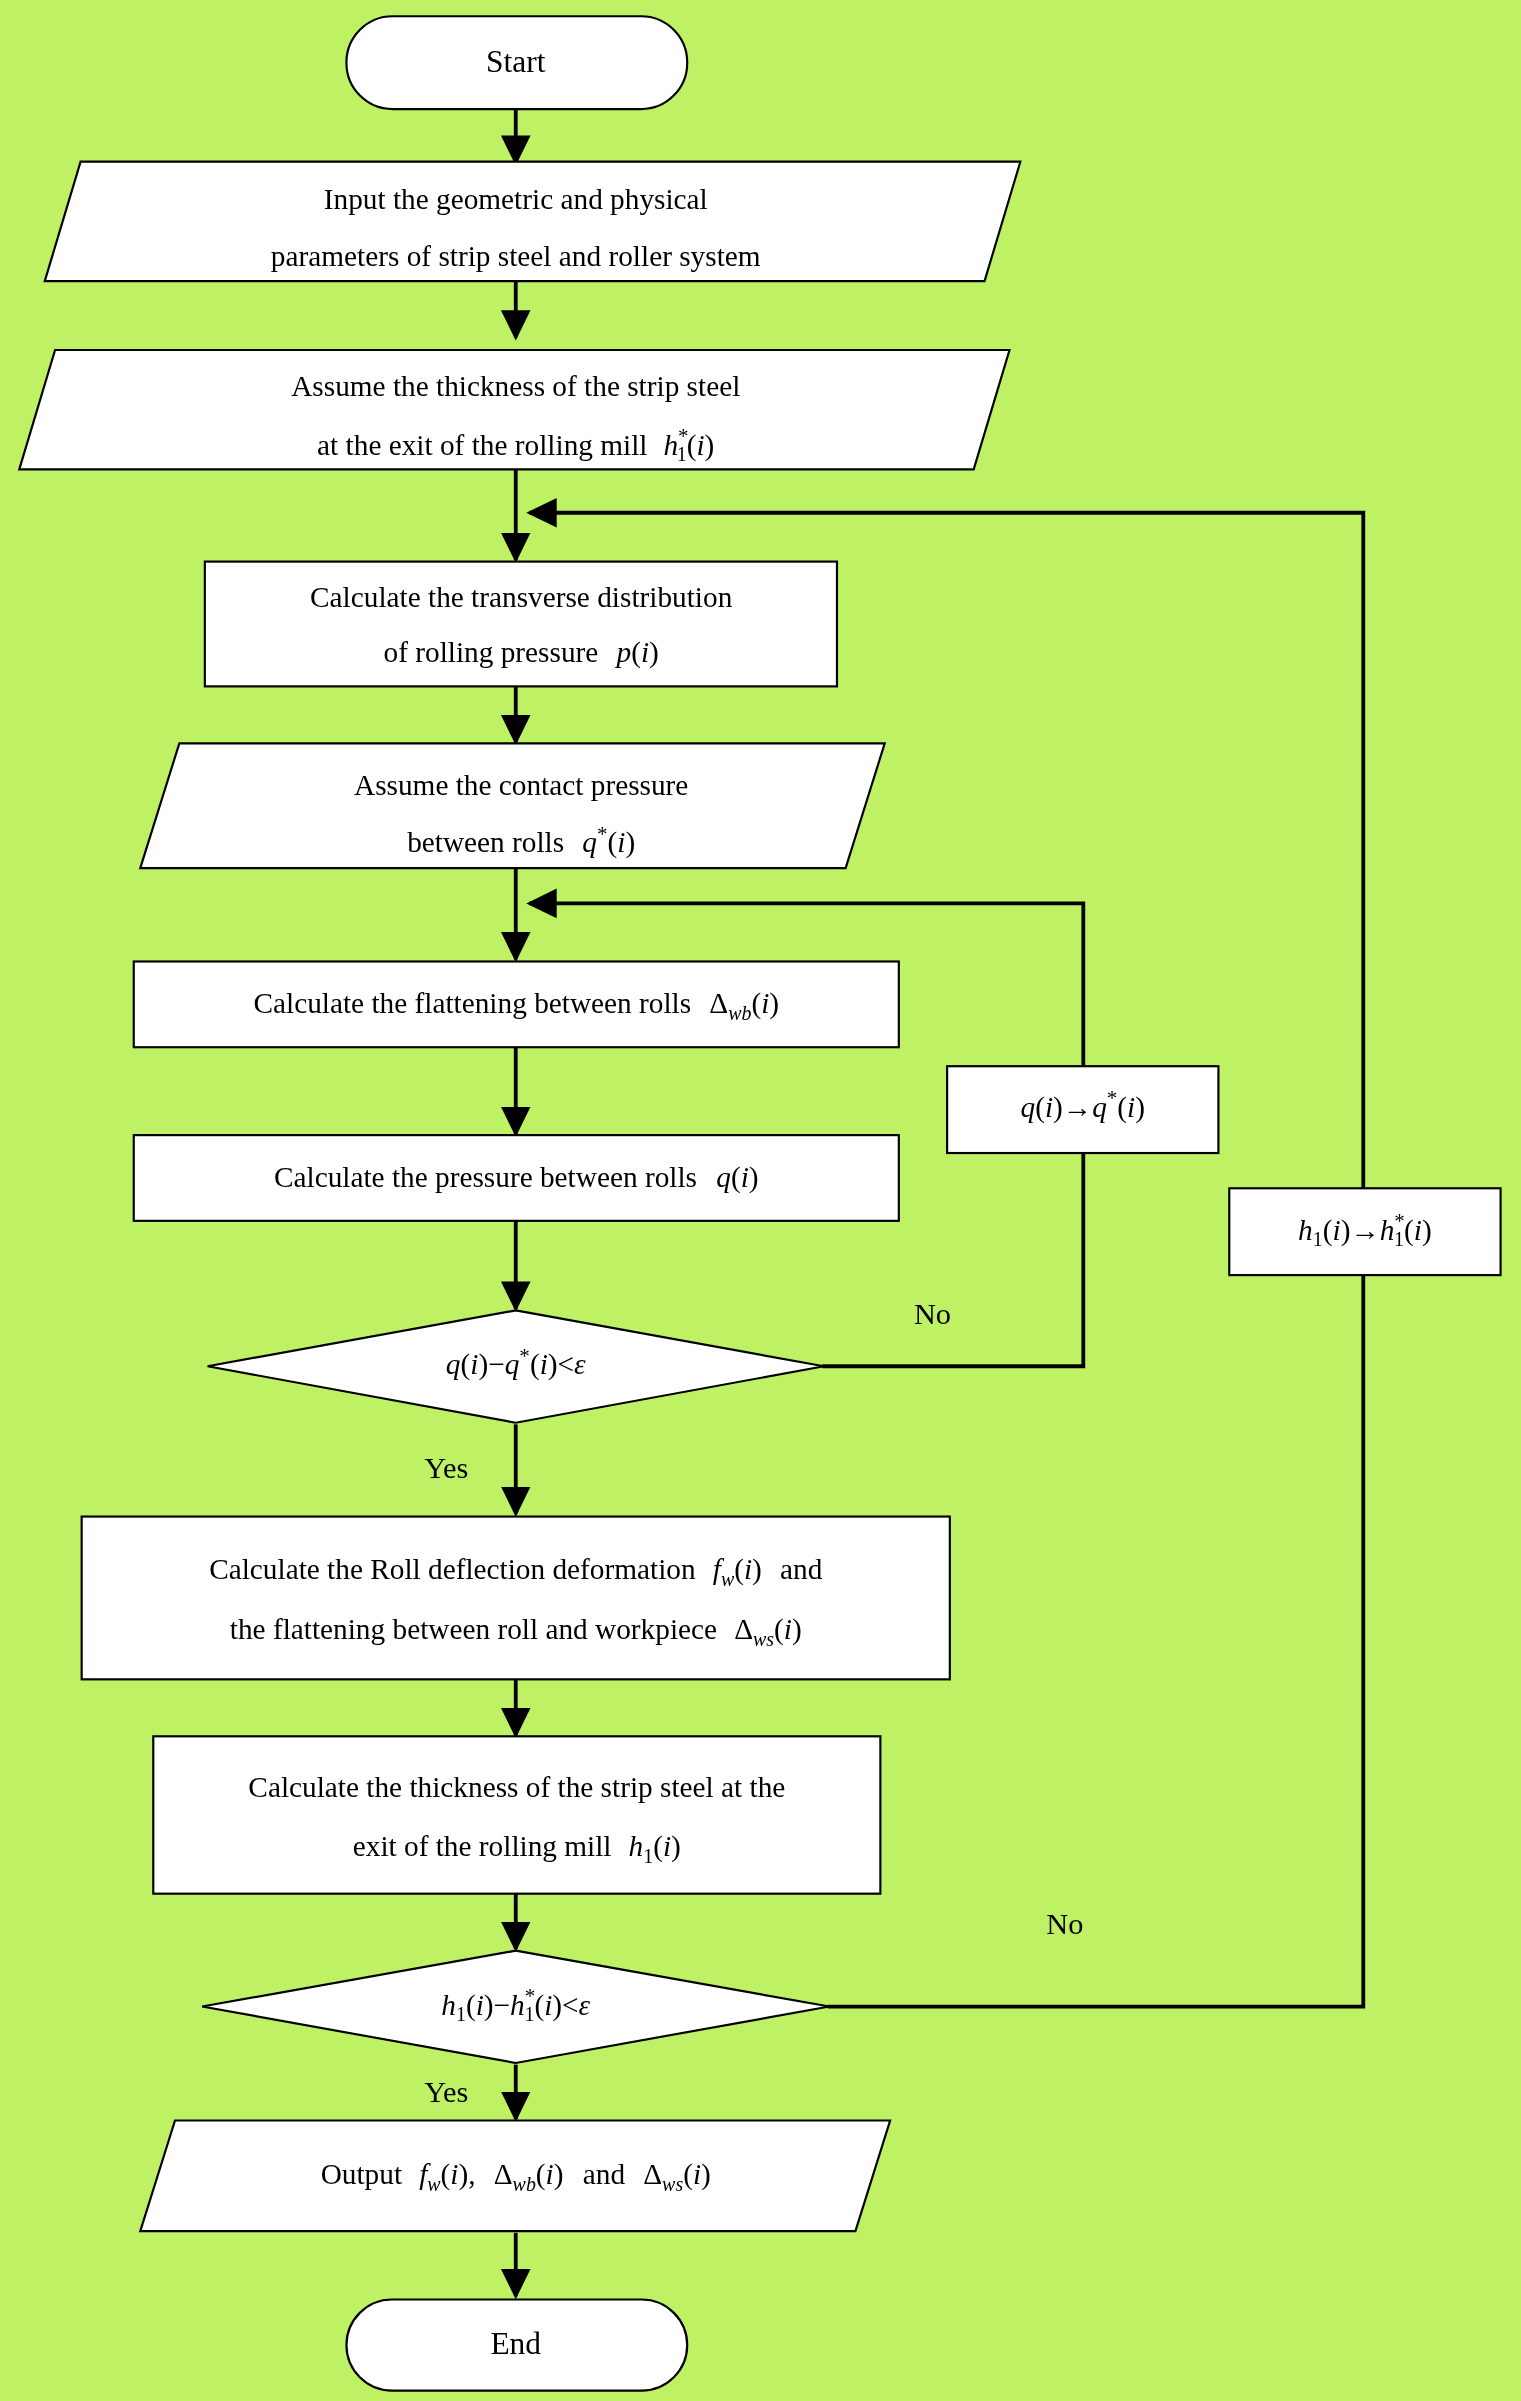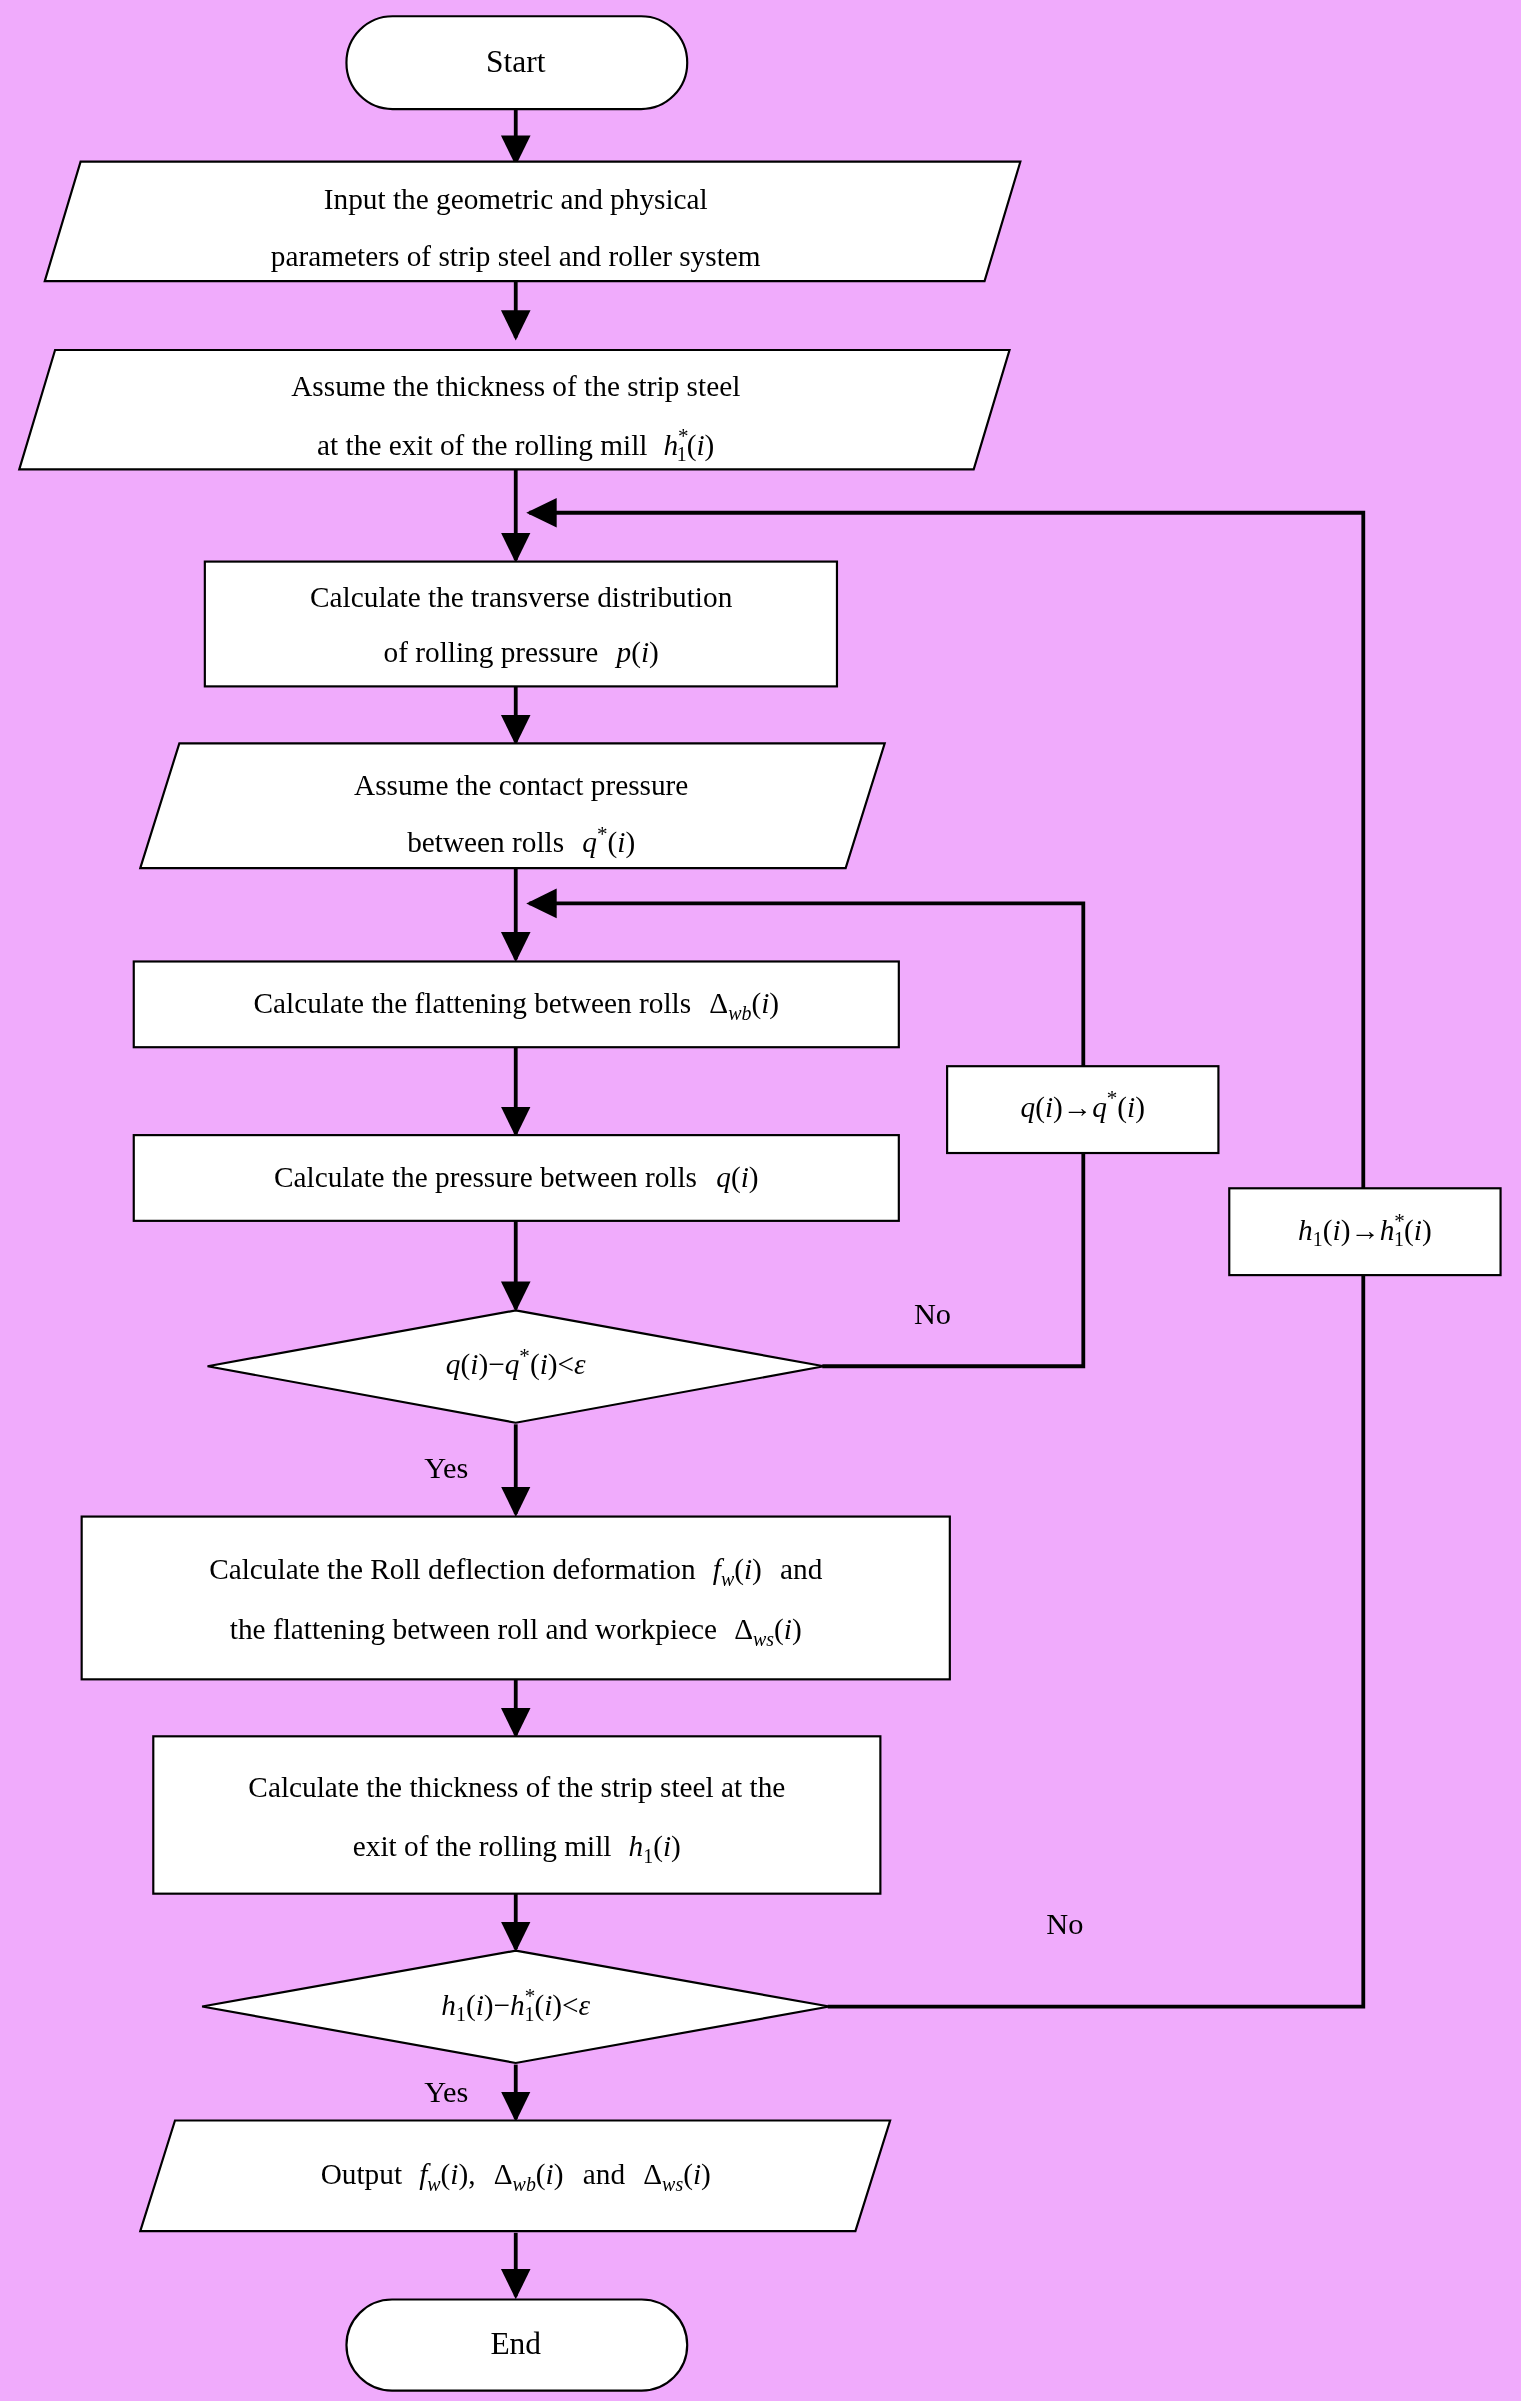--- a/index.html
+++ b/index.html
@@ -7,21 +7,21 @@
     padding: 0;
     background: #ffffff;
   }
   body {
     font-family: "Liberation Serif", "DejaVu Serif", serif;
   }
   #flowchart-root {
     position: relative;
     width: 1522px;
     height: 2401px;
-    background: #f0abfc;
+    background: #bef264;
     overflow: hidden;
   }
   svg#flow-svg {
     display: block;
     width: 1522px;
     height: 2401px;
   }
   .shape-stroke {
     fill: #ffffff;
     stroke: #000000;

